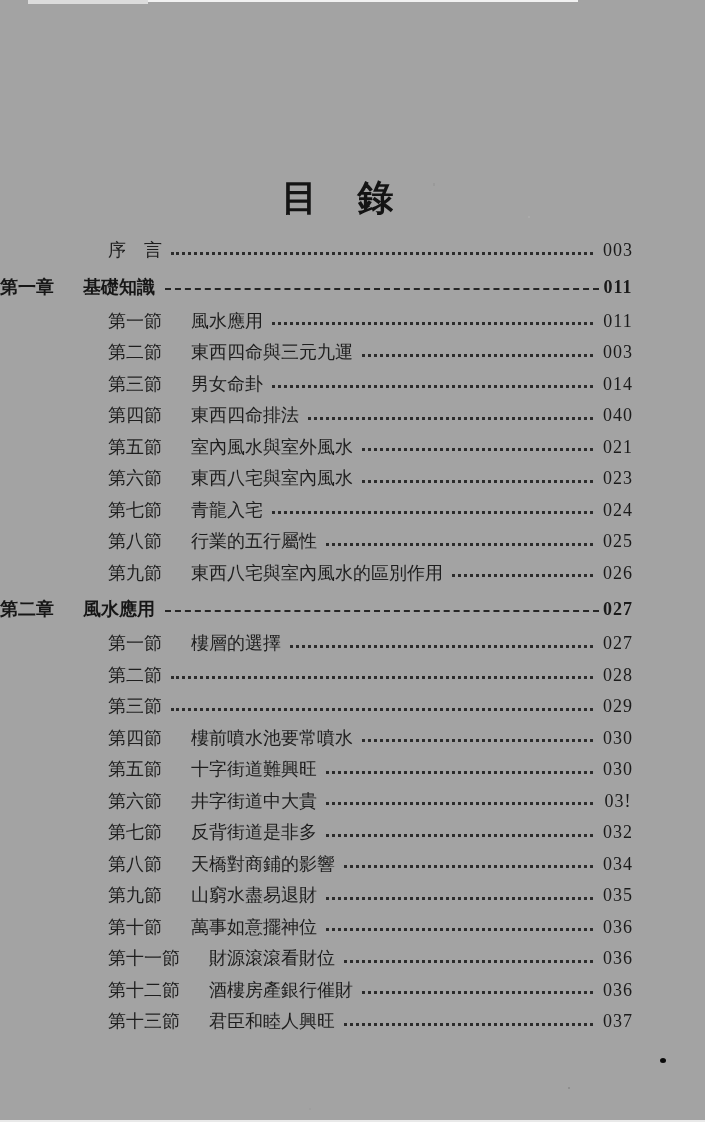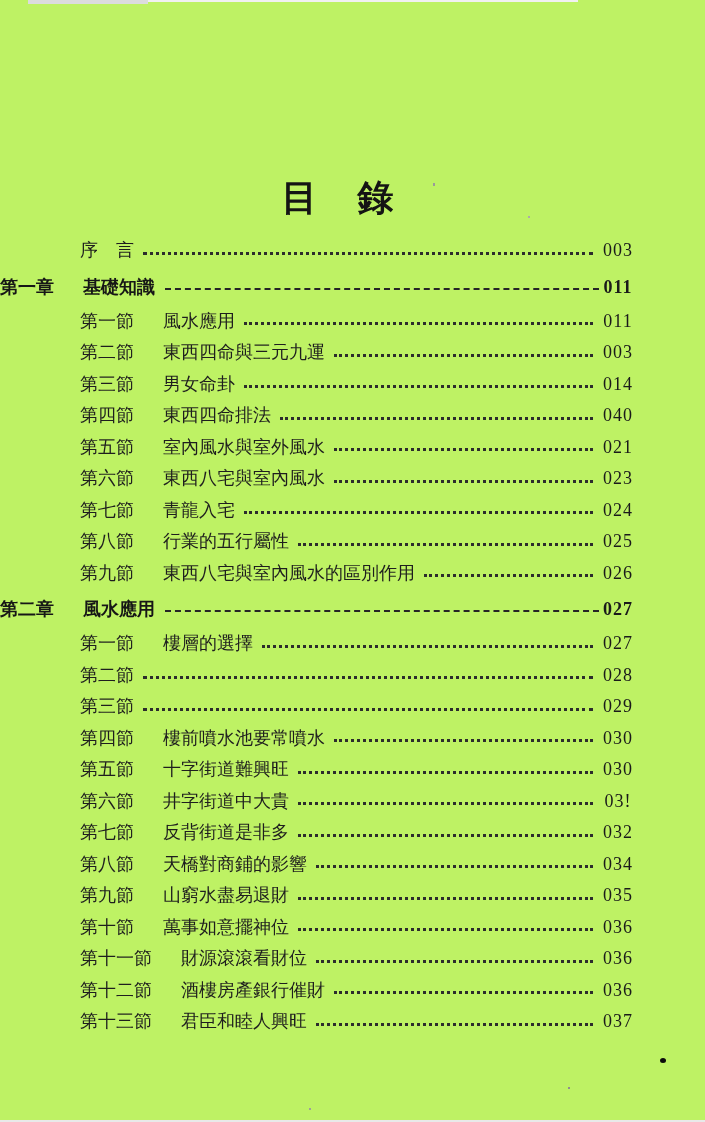--- a/index.html
+++ b/index.html
@@ -1,19 +1,19 @@
 <!DOCTYPE html>
 <html><head>
 <meta charset="utf-8">
 <style>
   html,body{margin:0;padding:0;}
   .page{
     position:relative;
     width:705px;height:1122px;
-    background:#bef264;
+    background:#a3a3a3;
     overflow:hidden;
     font-family:"Liberation Serif","DejaVu Serif",serif;
     color:#1e1e1e;
   }
   .scan-bar{position:absolute;left:28px;top:0;width:120px;height:4px;background:#dcdcdc;}
   .scan-topline{position:absolute;left:148px;top:0;width:430px;height:2px;background:#f1f1f1;}
   .scan-bottomline{position:absolute;left:0;bottom:0;width:705px;height:2px;background:#e9e9e9;}
   .scan-dot{position:absolute;left:660px;top:1058px;width:6px;height:5px;background:#0b0b0b;border-radius:50%;}
   .speck1{position:absolute;left:433px;top:183px;width:2px;height:3px;background:#9a9a9a;}
   .speck2{position:absolute;left:528px;top:216px;width:2px;height:2px;background:#ababab;}
@@ -27,21 +27,21 @@
     font-size:36px;font-weight:900;letter-spacing:2px;
     color:#141414;
   }
 
   .toc{position:absolute;top:238px;left:0;width:705px;box-sizing:border-box;padding-right:69px;}
   .row{
     display:flex;align-items:center;
     height:24px;margin-bottom:7.5px;
     font-size:18px;line-height:24px;white-space:nowrap;
   }
-  .row.front,.row.section{padding-left:80px;}
+  .row.front,.row.section{padding-left:108px;}
   .row.chapter{margin-top:12.5px;margin-bottom:10px;font-weight:bold;color:#161616;}
   .entry-title{margin-left:29px;}
   .leader{flex:1 1 auto;height:0;transform:translateY(3px);}
   .leader.dots{border-bottom:3px dotted #2c2c2c;margin-left:9px;margin-right:7px;}
   .leader.dashes{border-bottom:2px dashed #262626;margin-left:10px;margin-right:1px;transform:translateY(2px);}
   .page-num{flex:0 0 auto;width:36px;text-align:center;letter-spacing:1px;color:#1a1a1a;}
 </style>
 </head>
 <body>
 

